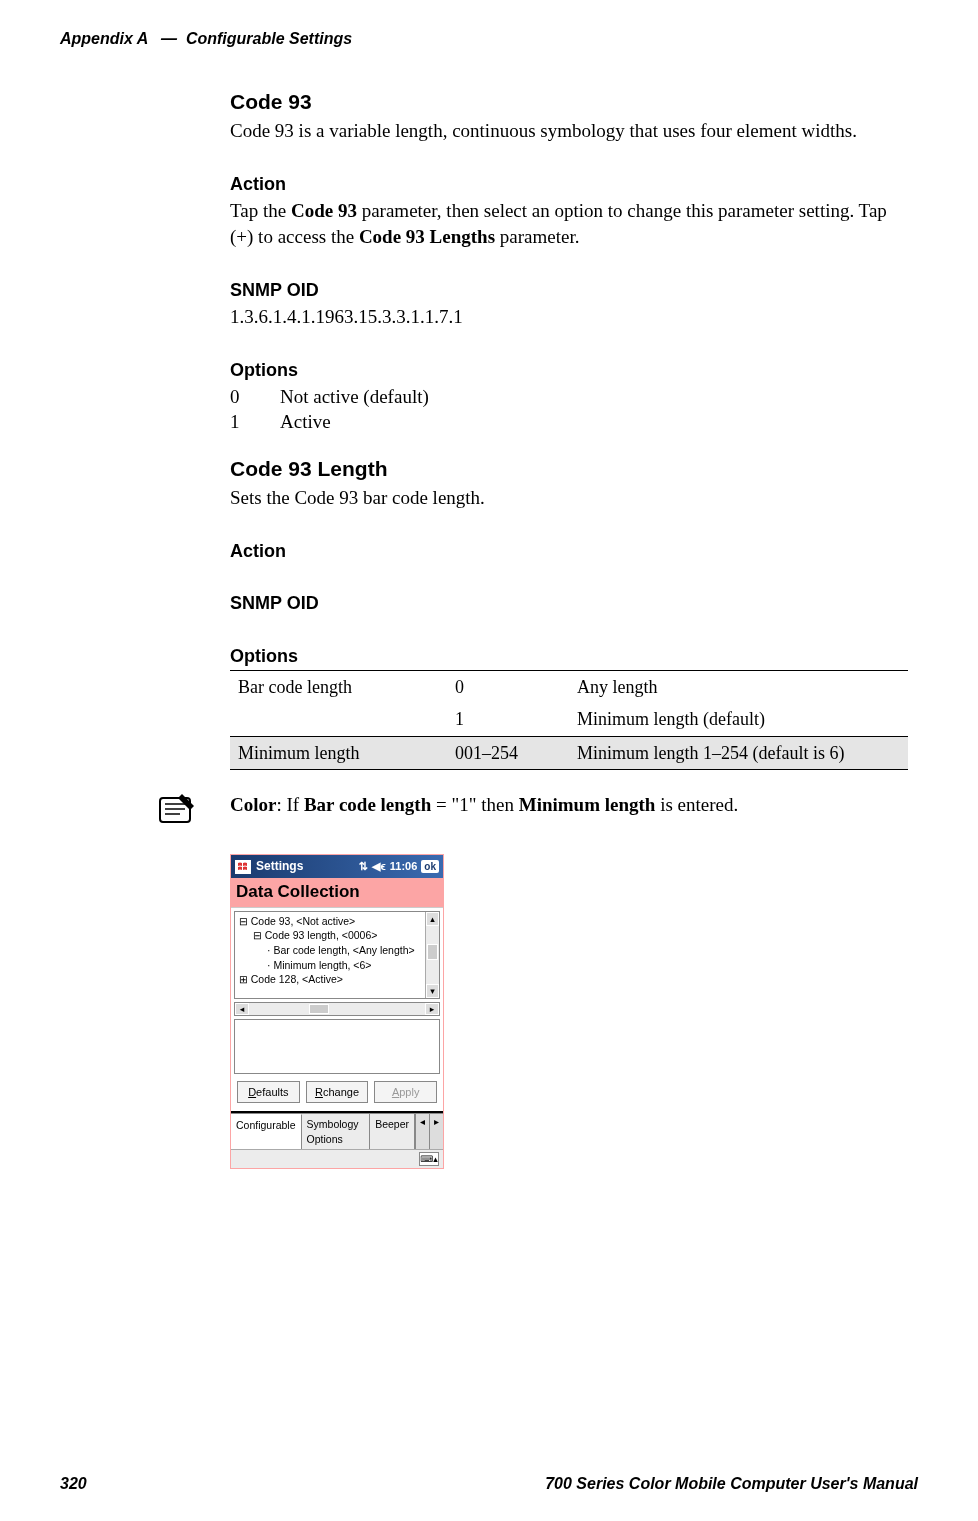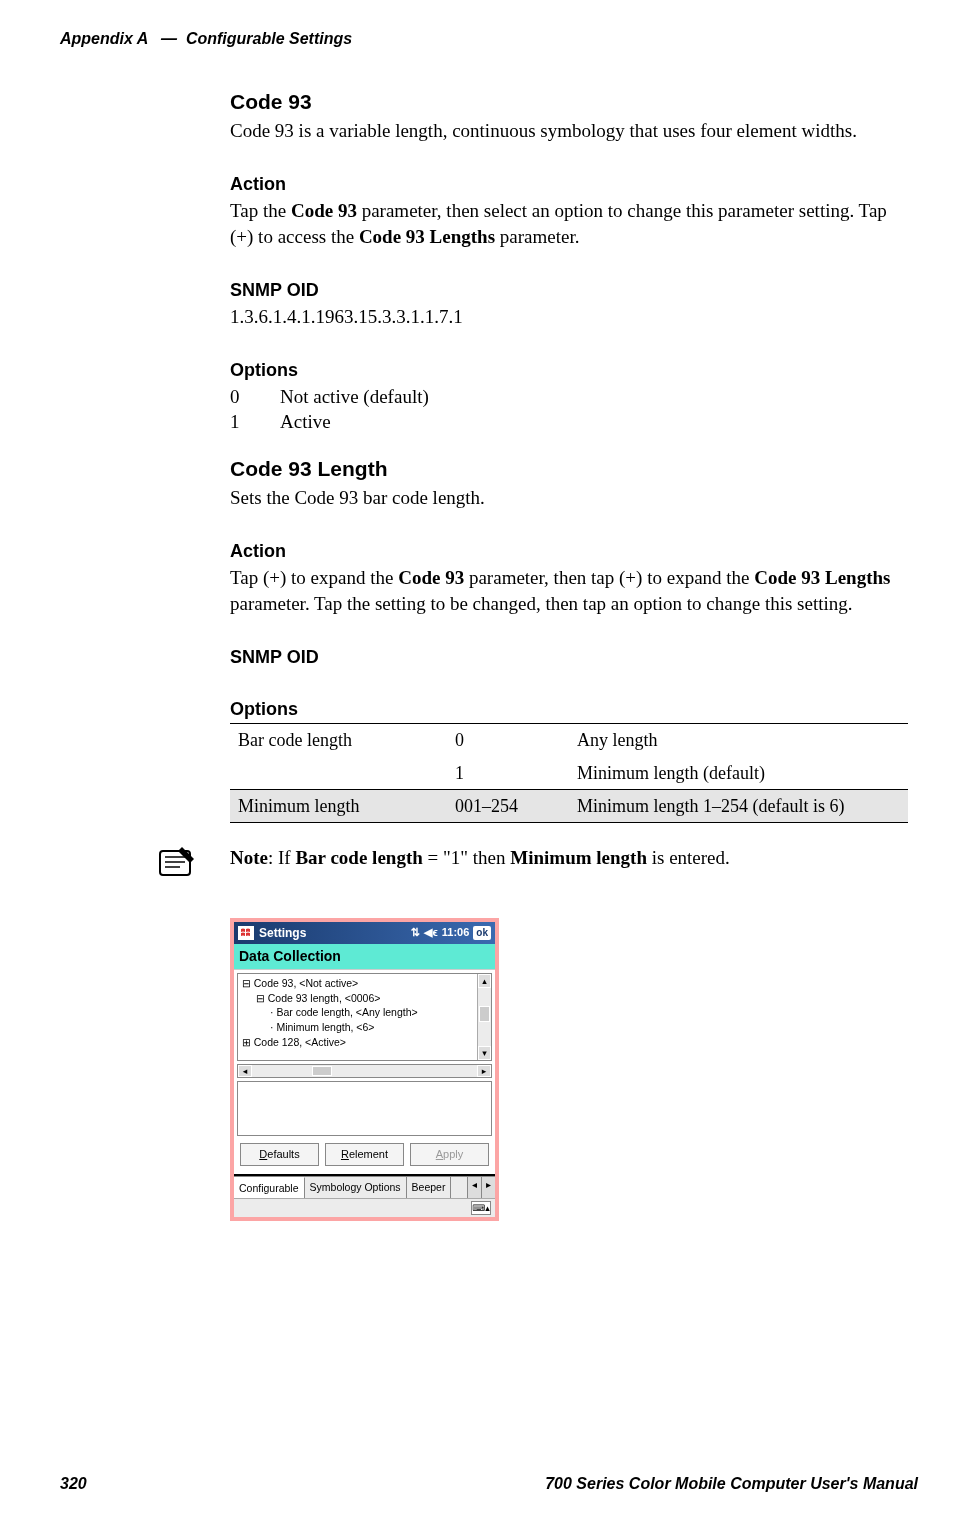--- a/index.html
+++ b/index.html
@@ -63,23 +63,23 @@
     margin-left: -80px;
   }
   .note-icon {
     width: 50px;
     flex-shrink: 0;
     margin-right: 30px;
     margin-top: -2px;
   }
   .note-text { font-size: 19px; }
   .screenshot {
-    margin-top: 28px;
-    width: 269px;
-    border: 4px solid #fca5a5;
+    margin-top: 18px;
+    width: 214px;
+    border: 1px solid #fca5a5;
     background: #fff;
     font-family: Tahoma, Arial, sans-serif;
     font-size: 11px;
     color: #000;
   }
   .ss-titlebar {
     background: linear-gradient(to right, #1a3a6e, #3a6ab0);
     color: #fff;
     display: flex;
     align-items: center;
@@ -98,24 +98,24 @@
   .ss-titlebar .tray {
     display: flex; align-items: center; gap: 4px;
     font-size: 11px; font-weight: bold;
   }
   .ss-titlebar .ok {
     background: #fff; color: #1a3a6e;
     border-radius: 2px; padding: 0 3px;
     font-size: 10px; font-weight: bold;
   }
   .ss-sub {
-    background: #5eead4;
+    background: #fca5a5;
     padding: 3px 5px;
     font-weight: bold;
-    font-size: 14px;
+    font-size: 17px;
     border-bottom: 1px solid #ccc;
   }
   .ss-body { padding: 0; }
   .tree-area {
     border: 1px solid #888;
     margin: 3px;
     height: 88px;
     display: flex;
   }
   .tree-content {
@@ -242,23 +242,20 @@
   </div>
   <div class="opt-row">
     <div class="opt-code">1</div>
     <div class="opt-desc">Active</div>
   </div>
 
   <div class="bold-heading">Code 93 Length</div>
   <div class="para">Sets the Code 93 bar code length.</div>
 
   <div class="sub-heading">Action</div>
-  <div class="para">
-    <span>Tap (+) to expand the </span><b>Code 93</b><span> parameter, then tap (+) to expand the </span><b>Code 93 Lengths</b><span> parameter. Tap the setting to be changed, then tap an option to change this setting.</span>
-  </div>
 
   <div class="sub-heading">SNMP OID</div>
 
   <div class="sub-heading">Options</div>
   <table class="opts">
     <tbody>
         <tr class="rule">
       <td style="width:32%;" rowspan="2">Bar code length</td>
       <td style="width:18%;">0</td>
       <td>Any length</td>
@@ -279,21 +276,21 @@
     <div class="note-icon">
       <svg viewBox="0 0 50 40" width="50" height="40">
         <rect x="10" y="8" width="30" height="24" rx="3" fill="none" stroke="#000" stroke-width="2"></rect>
         <line x1="15" y1="14" x2="35" y2="14" stroke="#000" stroke-width="1.5"></line>
         <line x1="15" y1="19" x2="35" y2="19" stroke="#000" stroke-width="1.5"></line>
         <line x1="15" y1="24" x2="30" y2="24" stroke="#000" stroke-width="1.5"></line>
         <path d="M 32 4 L 44 16 L 40 20 L 28 8 Z" fill="#000"></path>
       </svg>
     </div>
     <div class="note-text">
-      <b>Note</b><span>: If </span><b>Bar code length</b><span> = "1" then </span><b>Minimum length</b><span> is entered.</span>
+      <b>Color</b><span>: If </span><b>Bar code length</b><span> = "1" then </span><b>Minimum length</b><span> is entered.</span>
     </div>
   </div>
 
   <div class="screenshot">
     <div class="ss-titlebar">
       <div class="flag">
         <svg width="12" height="10" viewBox="0 0 12 10">
             <path d="M1 1 Q3 0 5 1 L5 4 Q3 3 1 4 Z M6 1 Q8 0 10 1 L10 4 Q8 3 6 4 Z M1 5 Q3 4 5 5 L5 8 Q3 7 1 8 Z M6 5 Q8 4 10 5 L10 8 Q8 7 6 8 Z" fill="#d33"></path>
           </svg>
       </div>
@@ -327,21 +324,21 @@
       <div class="hscroll">
         <div class="btn">◂</div>
         <div class="track">
             <div class="thumb"></div>
           </div>
         <div class="btn">▸</div>
       </div>
       <div class="empty-pane"></div>
       <div class="btn-row">
         <div class="wbtn"><u>D</u><span>efaults</span></div>
-        <div class="wbtn"><u>R</u><span>element</span></div>
+        <div class="wbtn"><u>R</u><span>change</span></div>
         <div class="wbtn disabled"><u>A</u><span>pply</span></div>
       </div>
       <div class="tab-row">
         <div class="tab active">Configurable</div>
         <div class="tab">Symbology Options</div>
         <div class="tab">Beeper</div>
         <div class="tab-arrows">
           <div class="a">◂</div>
           <div class="a">▸</div>
         </div>

